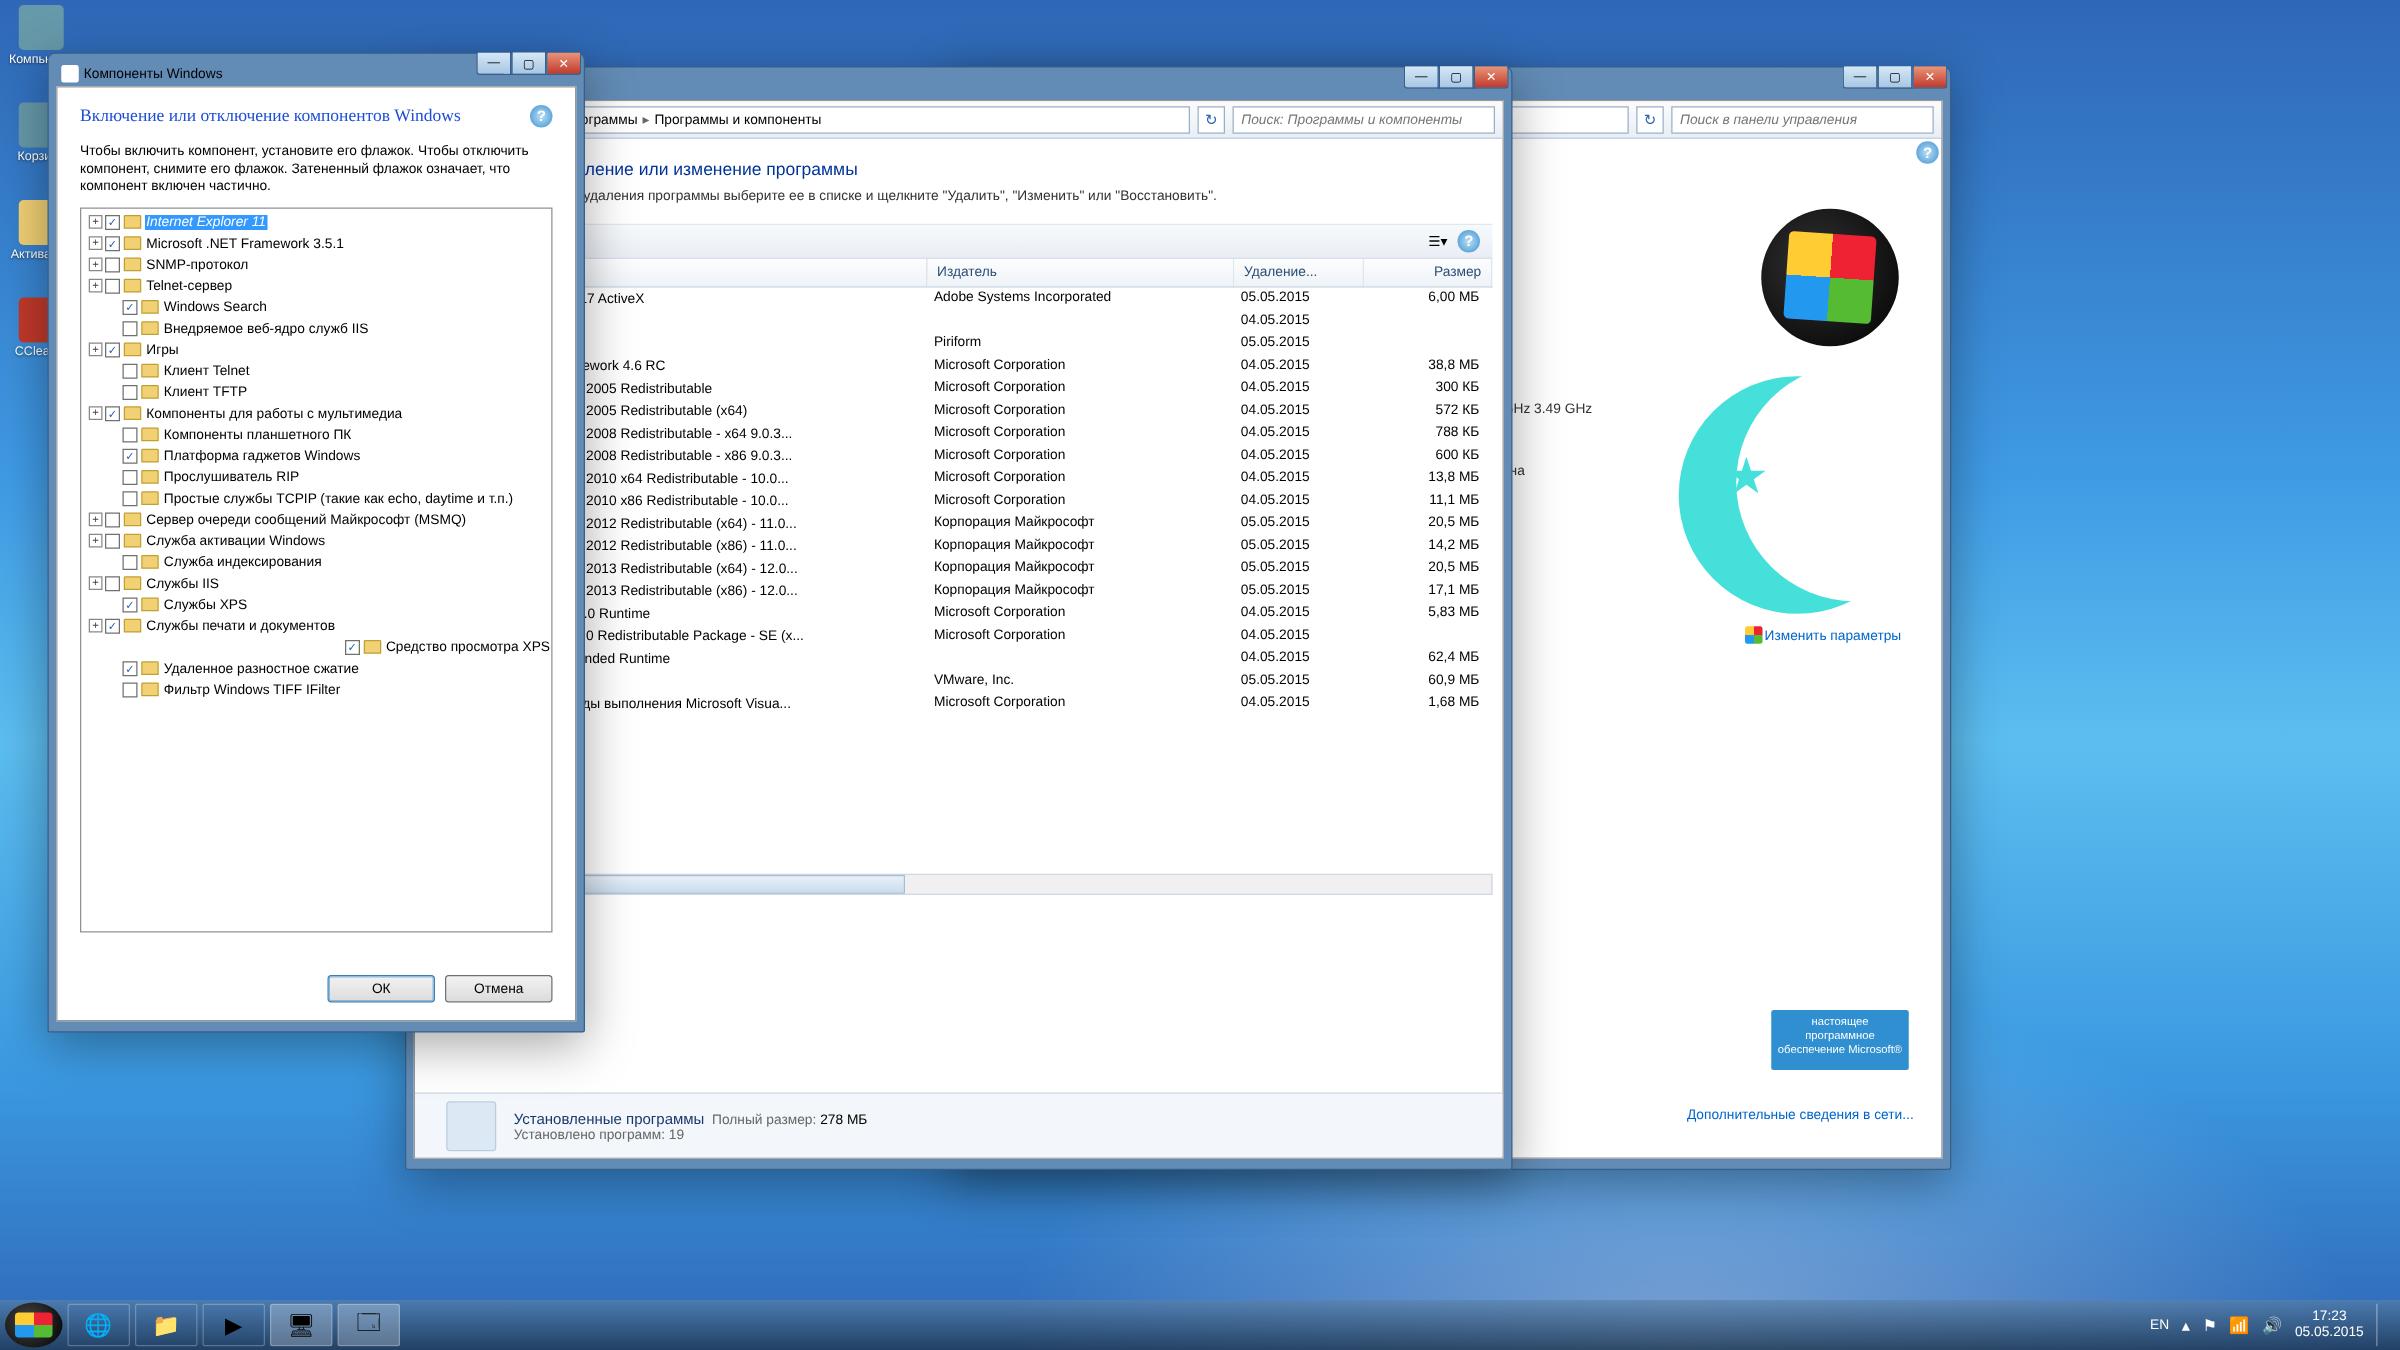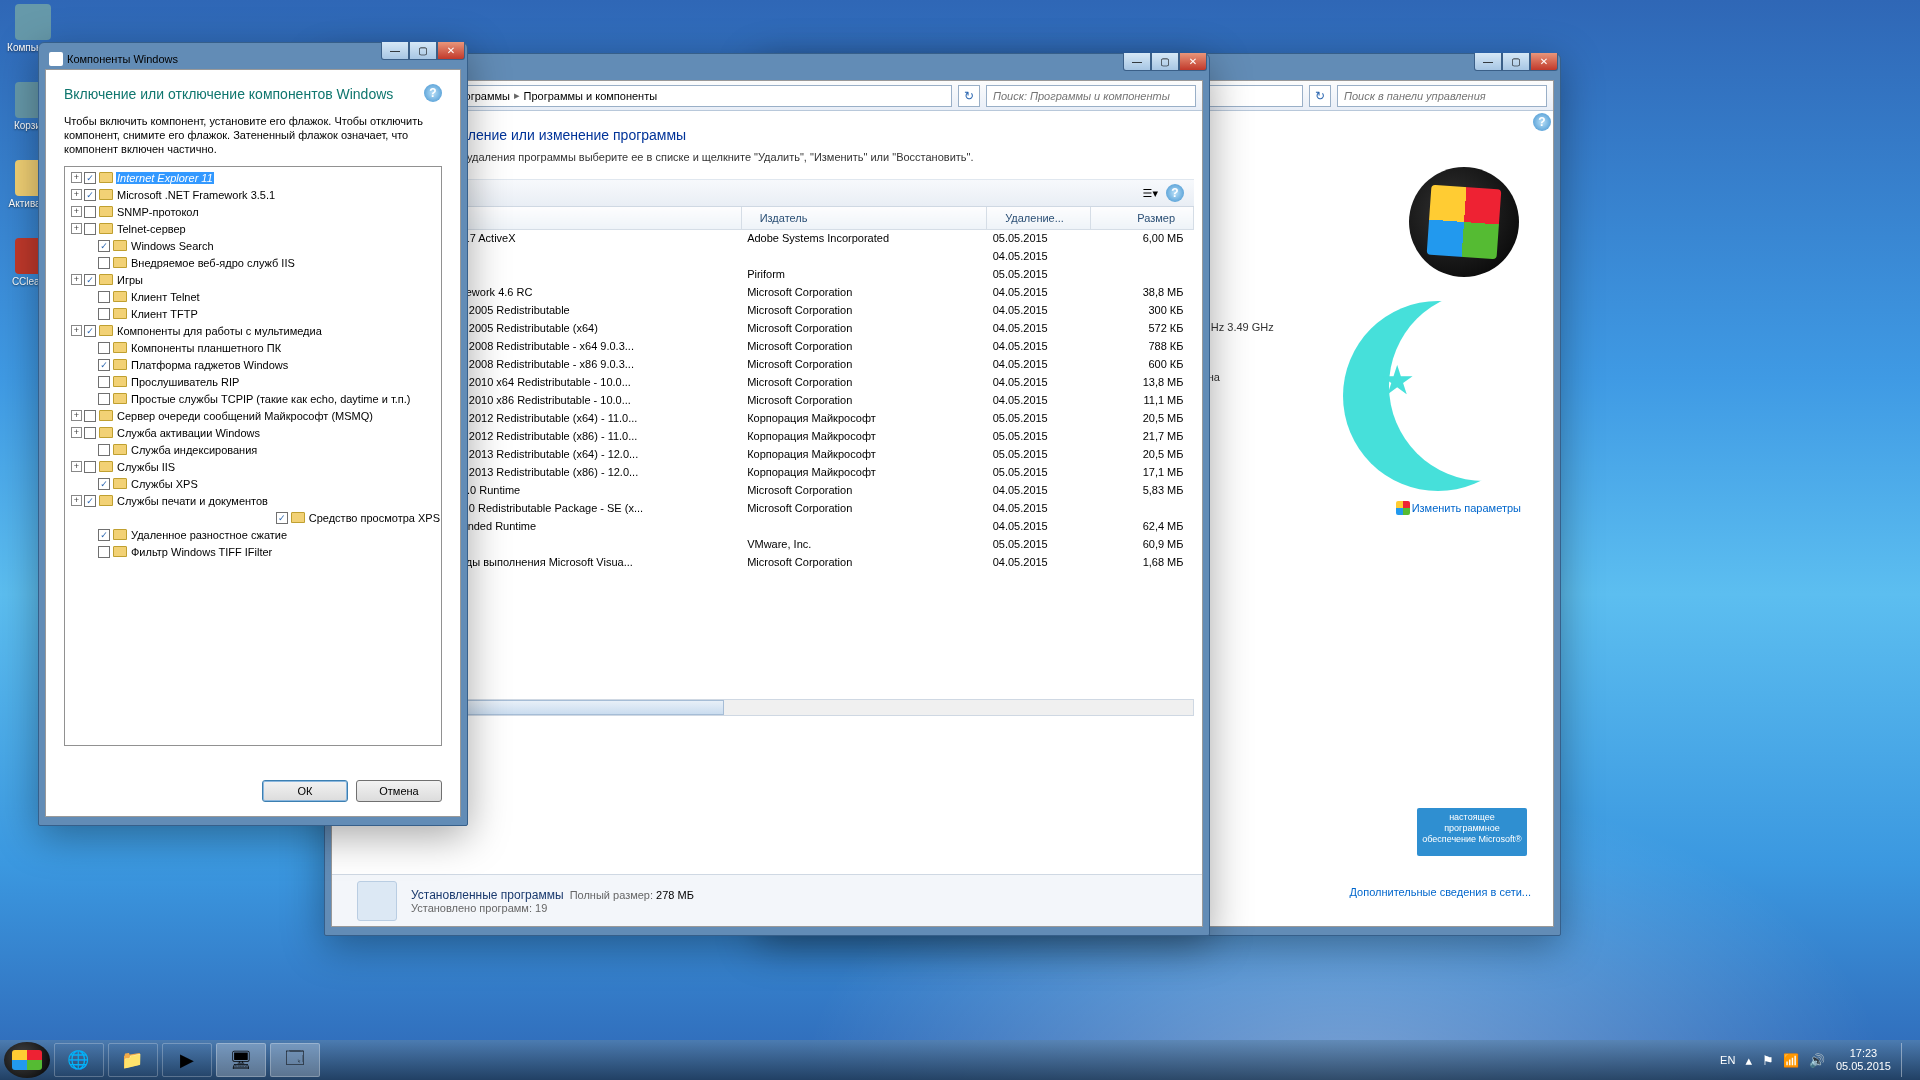--- a/index.html
+++ b/index.html
@@ -19,21 +19,21 @@
 .titlebar .icon { width: 14px; height: 14px; margin-right: 4px; background: #fff; border-radius: 2px; }
 .winbtns { position: absolute; right: 2px; top: -1px; display: flex; }
 .winbtn { width: 28px; height: 18px; border: 1px solid #3a5f88; border-top: none; background: linear-gradient(#d6e8f6,#a7c6e4); display: flex; align-items: center; justify-content: center; font-size: 10px; cursor:pointer; }
 .winbtn.min { border-radius: 0 0 0 3px; }
 .winbtn.close { border-radius: 0 0 3px 0; background: linear-gradient(#e9967a,#c1392b); color:#fff; }
 .winbody { background: #fff; border: 1px solid #999; height: calc(100% - 22px); overflow: hidden; position: relative; }
 
 
 #features { left: 38px; top: 42px; width: 430px; height: 784px; z-index: 30; }
 #features .winbody { background: #fff; padding: 16px 18px 50px; }
-#features h2 { color: #0f766e; font-size: 14px; font-weight: normal; margin-bottom: 12px; padding-right: 30px; }
+#features h2 { color: #1d4ed8; font-size: 14px; font-weight: normal; margin-bottom: 12px; padding-right: 30px; font-family: Liberation Serif, serif; }
 #features .hint { font-size: 11px; color: #000; line-height: 14px; margin-bottom: 10px; }
 #features .tree-box { border: 1px solid #919191; height: 580px; overflow: hidden; padding: 2px 0; }
 .tree-row { display: flex; align-items: center; height: 17px; font-size: 11px; white-space: nowrap; padding-left: 6px; }
 .tree-row .exp { width: 11px; height: 11px; border: 1px solid #888; font-size: 9px; line-height: 9px; text-align: center; margin-right: 2px; background:#fff; cursor:pointer; color:#444;}
 .tree-row .noexp { width: 11px; margin-right: 2px; }
 .tree-row .cb { width: 12px; height: 12px; border: 1px solid #707070; margin-right: 3px; display:flex; align-items:center; justify-content:center; font-size:9px; color:#2b66b0; background:#fff; cursor:pointer;}
 .tree-row .cb.checked::after { content: "✓"; }
 .tree-row .fld { width: 14px; height: 11px; background: #f2d175; border: 1px solid #c0a030; margin-right: 3px; border-radius: 1px 1px 0 0; }
 .tree-row.selected .lbl { background: #3399ff; color: #fff; padding: 0 1px; font-style: italic; }
 .tree-row .lbl { padding: 0 1px; }
@@ -52,21 +52,21 @@
 .addrrow .refresh{width:22px; height:22px; border:1px solid #99afc7; background:#fff; cursor:pointer; color:#2b66b0; font-size:12px;}
 .addrrow .srch { width:210px; height:22px; border:1px solid #99afc7; padding:0 20px 0 6px; font-size:11px; color:#888; font-style:italic; }
 .cphead { padding: 16px 20px 6px 112px; }
 .cphead h2 { color: #003399; font-size: 14px; font-weight:normal; margin-bottom:8px;}
 .cphead p { font-size:11px; color:#333;}
 .tbar { height:28px; border-top:1px solid #e0e7ef; border-bottom:1px solid #cfd8e3; background:linear-gradient(#f7f9fc,#e9eef5); display:flex; align-items:center; padding:0 10px; font-size:11px; margin:10px 8px 0;}
 .tbar .org { color:#2b4f75; cursor:pointer;}
 .tbar .right { margin-left:auto; display:flex; gap:8px; align-items:center;}
 .plist { margin:0 8px; border:0; height:492px; overflow:hidden; position:relative;}
 .plist table { width:100%; border-collapse:collapse; font-size:11px; table-layout:fixed;}
-.plist th { text-align:left; font-weight:normal; height:22px; border:1px solid #d5dde6; border-top:none; padding:0 18px; color:#2b4f75; background:linear-gradient(#fdfdfe,#eef3f8); position:sticky;}
+.plist th { text-align:left; font-weight:normal; height:22px; border:1px solid #d5dde6; border-top:none; padding:0 8px; color:#2b4f75; background:linear-gradient(#fdfdfe,#eef3f8); position:sticky;}
 .plist td { height:18px; padding:0 6px; white-space:nowrap; overflow:hidden; text-overflow:ellipsis;}
 .plist td.num{ text-align:right; padding-right:10px;}
 .plist .pi { display:inline-block; width:14px; height:14px; vertical-align:-3px; margin-right:4px; background:#6b9; border-radius:2px;}
 .plist-scroll-h{height:17px; margin:0 8px; border:1px solid #cfd8e3; background:#f0f0f0; position:relative;}
 .plist-scroll-h .thumb{position:absolute; left:0; top:0; bottom:0; width:45%; background:linear-gradient(#e8f0f8,#cadcef); border:1px solid #a6bdd6;}
 .statusbar { position:absolute; left:0; right:0; bottom:0; height:52px; border-top:1px solid #cfd8e3; background:#f3f6fa; display:flex; align-items:center; padding:0 25px; gap:14px; font-size:11px;}
 .statusbar .big{font-size:12px; color:#1a3a6e;}
 .statusbar .sm{color:#666;}
 .statusbar .sicon{width:40px;height:40px;background:#dce8f4;border:1px solid #b9cde2;border-radius:3px;}
 
@@ -304,21 +304,21 @@
             <tr>
               <td><span class="pi"></span>Microsoft Visual C++ 2012 Redistributable (x64) - 11.0...</td>
               <td>Корпорация Майкрософт</td>
               <td>05.05.2015</td>
               <td class="num">20,5 МБ</td>
             </tr>
             <tr>
               <td><span class="pi"></span>Microsoft Visual C++ 2012 Redistributable (x86) - 11.0...</td>
               <td>Корпорация Майкрософт</td>
               <td>05.05.2015</td>
-              <td class="num">21,7 МБ</td>
+              <td class="num">14,2 МБ</td>
             </tr>
             <tr>
               <td><span class="pi"></span>Microsoft Visual C++ 2013 Redistributable (x64) - 12.0...</td>
               <td>Корпорация Майкрософт</td>
               <td>05.05.2015</td>
               <td class="num">20,5 МБ</td>
             </tr>
             <tr>
               <td><span class="pi"></span>Microsoft Visual C++ 2013 Redistributable (x86) - 12.0...</td>
               <td>Корпорация Майкрософт</td>

